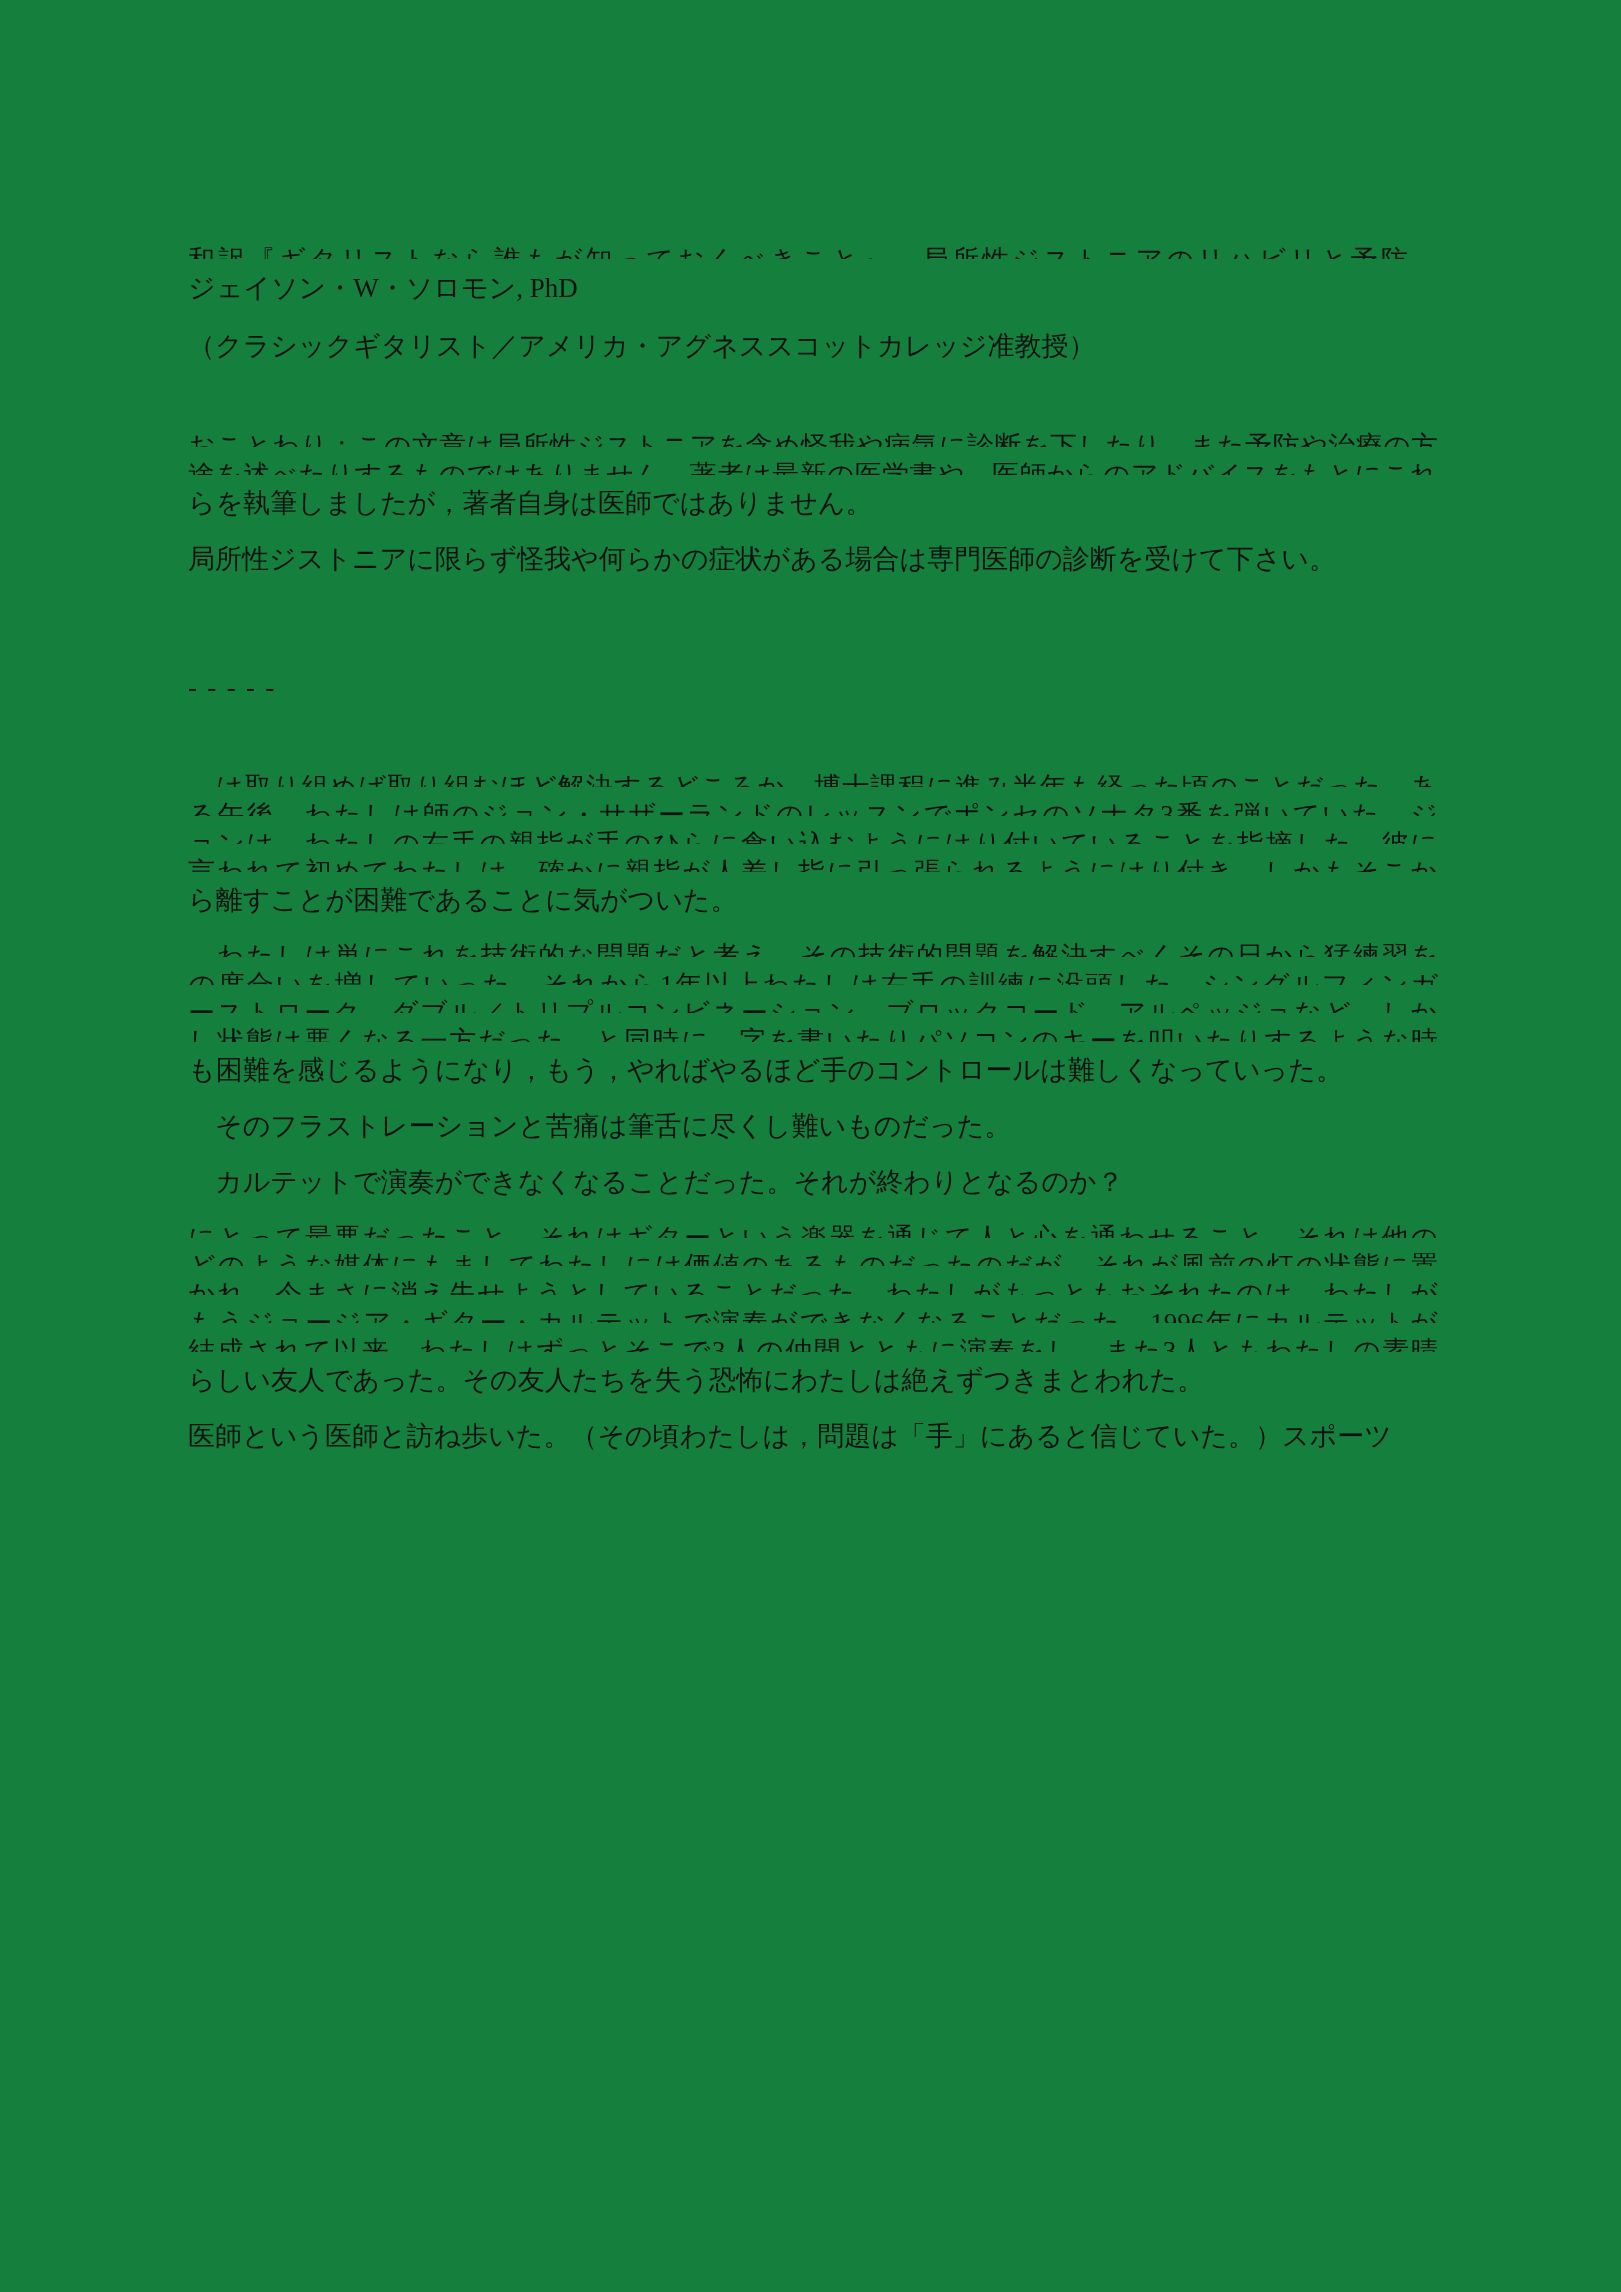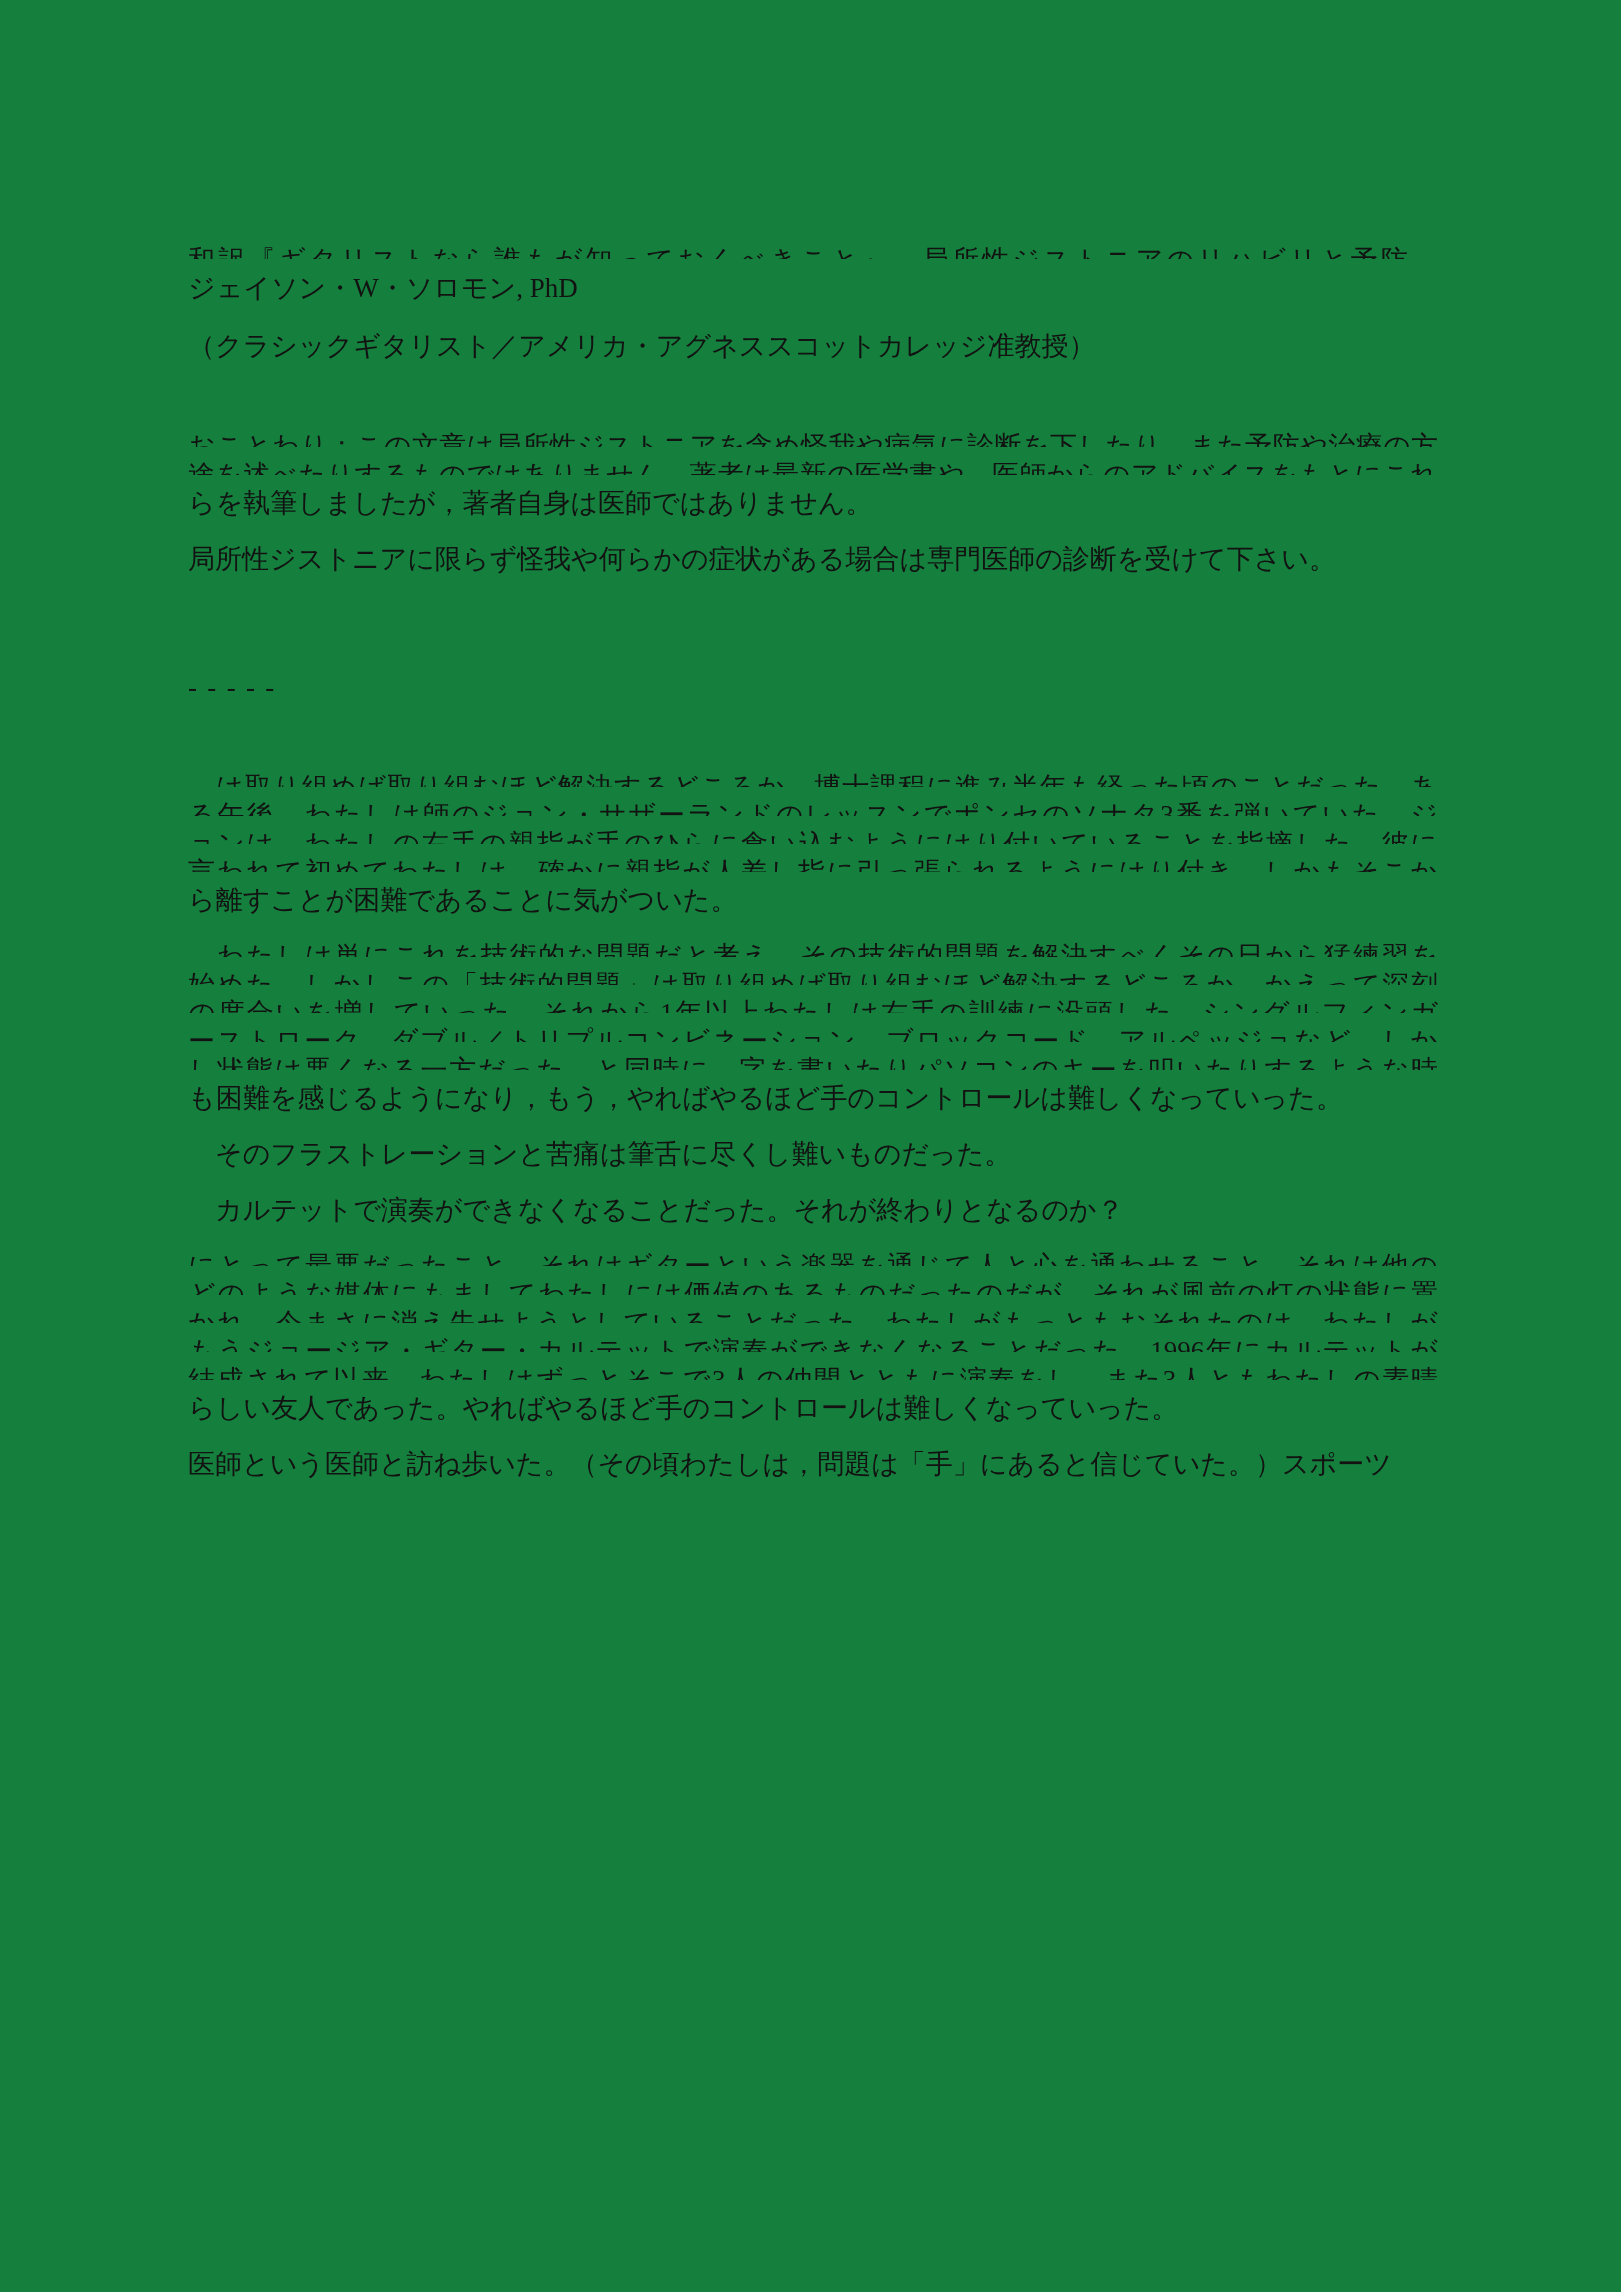--- a/index.html
+++ b/index.html
@@ -71,39 +71,38 @@
     <div class="body-text">
         <div class="para">
           <div class="line j">　は取り組めば取り組むほど解決するどころか，博士課程に進み半年も経った頃のことだった。あ</div>
           <div class="line j">る午後，わたしは師のジョン・サザーランドのレッスンでポンセのソナタ3番を弾いていた。ジ</div>
           <div class="line j">ョンは，わたしの右手の親指が手のひらに食い込むようにはり付いていることを指摘した。彼に</div>
           <div class="line j">言われて初めてわたしは，確かに親指が人差し指に引っ張られるようにはり付き，しかもそこか</div>
           <div class="line">ら離すことが困難であることに気がついた。</div>
         </div>
         <div class="para">
           <div class="line j">　わたしは単にこれを技術的な問題だと考え，その技術的問題を解決すべくその日から猛練習を</div>
-          <div class="line j">始めた。しかしこの「技術的問題」は取り組めば取り組むほど解決するどころか，かえって深刻</div>
           <div class="line j">の度合いを増していった。それから1年以上わたしは右手の訓練に没頭した。シングルフィンガ</div>
           <div class="line j">ーストローク，ダブル／トリプルコンビネーション，ブロックコード，アルペッジョなど。しか</div>
           <div class="line j">し状態は悪くなる一方だった。と同時に，字を書いたりパソコンのキーを叩いたりするような時</div>
           <div class="line">も困難を感じるようになり，もう，やればやるほど手のコントロールは難しくなっていった。</div>
         </div>
         <div class="para">
           <div class="line">　そのフラストレーションと苦痛は筆舌に尽くし難いものだった。</div>
         </div>
         <div class="para">
           <div class="line">　カルテットで演奏ができなくなることだった。それが終わりとなるのか？</div>
         </div>
         <div class="para">
           <div class="line j">にとって最悪だったこと，それはギターという楽器を通じて人と心を通わせること，それは他の</div>
           <div class="line j">どのような媒体にもましてわたしには価値のあるものだったのだが，それが風前の灯の状態に置</div>
           <div class="line j">かれ，今まさに消え失せようとしていることだった。わたしがもっともおそれたのは，わたしが</div>
           <div class="line j">もうジョージア・ギター・カルテットで演奏ができなくなることだった。1996年にカルテットが</div>
           <div class="line j">結成されて以来，わたしはずっとそこで3人の仲間とともに演奏をし，また3人ともわたしの素晴</div>
-          <div class="line">らしい友人であった。やればやるほど手のコントロールは難しくなっていった。</div>
+          <div class="line">らしい友人であった。その友人たちを失う恐怖にわたしは絶えずつきまとわれた。</div>
         </div>
         <div class="para">
           <div class="line">医師という医師と訪ね歩いた。（その頃わたしは，問題は「手」にあると信じていた。）スポーツ</div>
         </div>
       </div>
 
   </div>
 </div>
 
 

